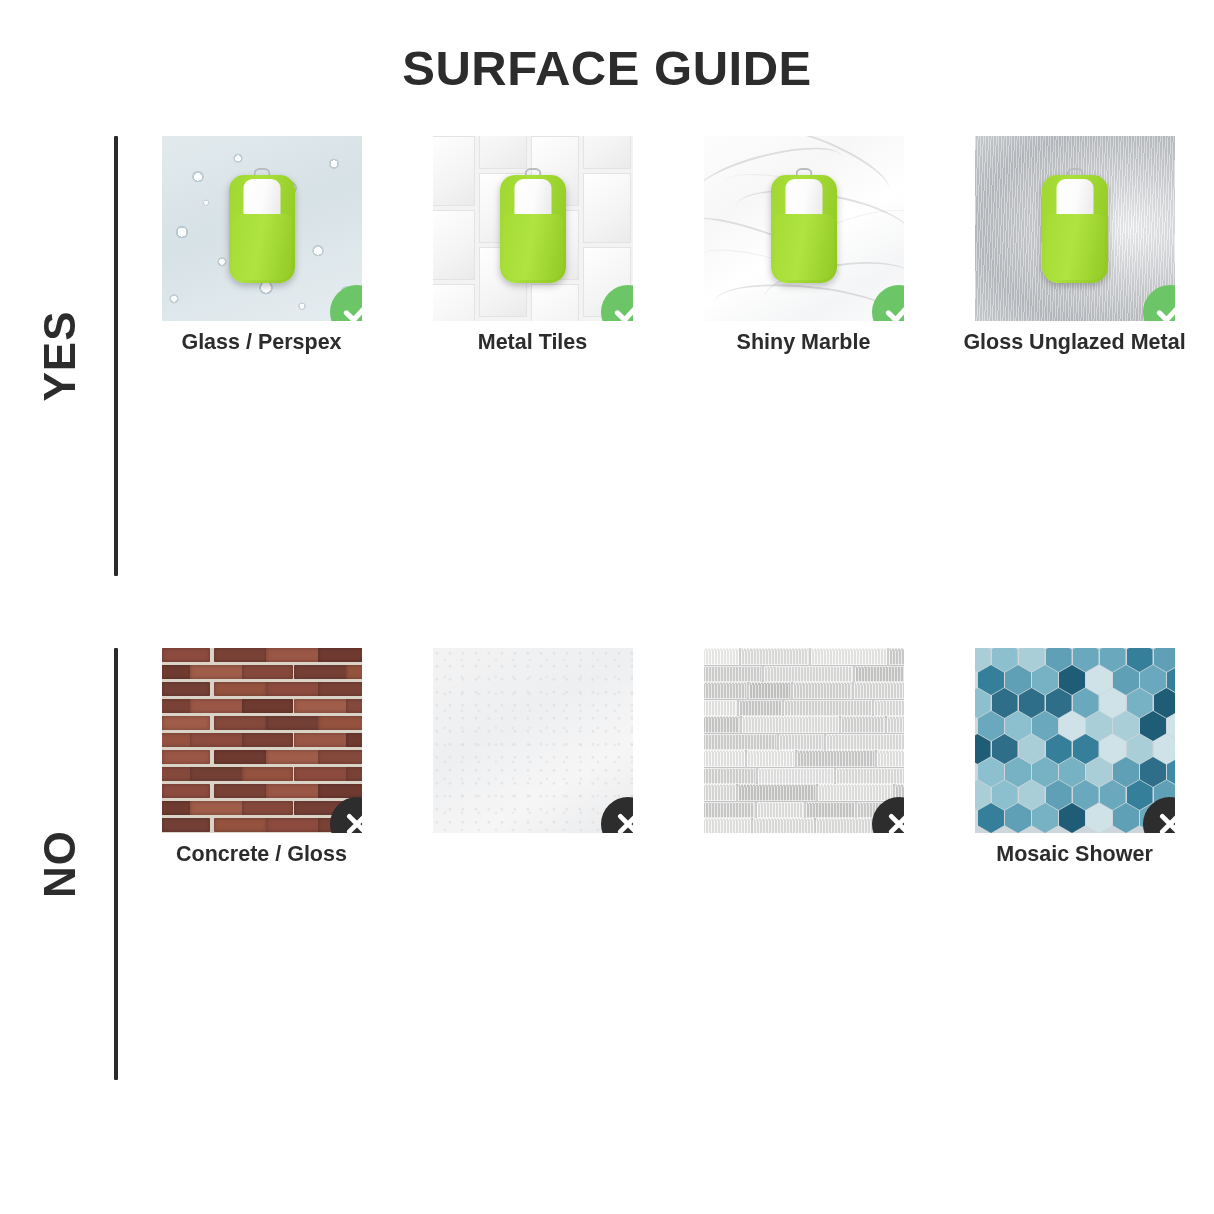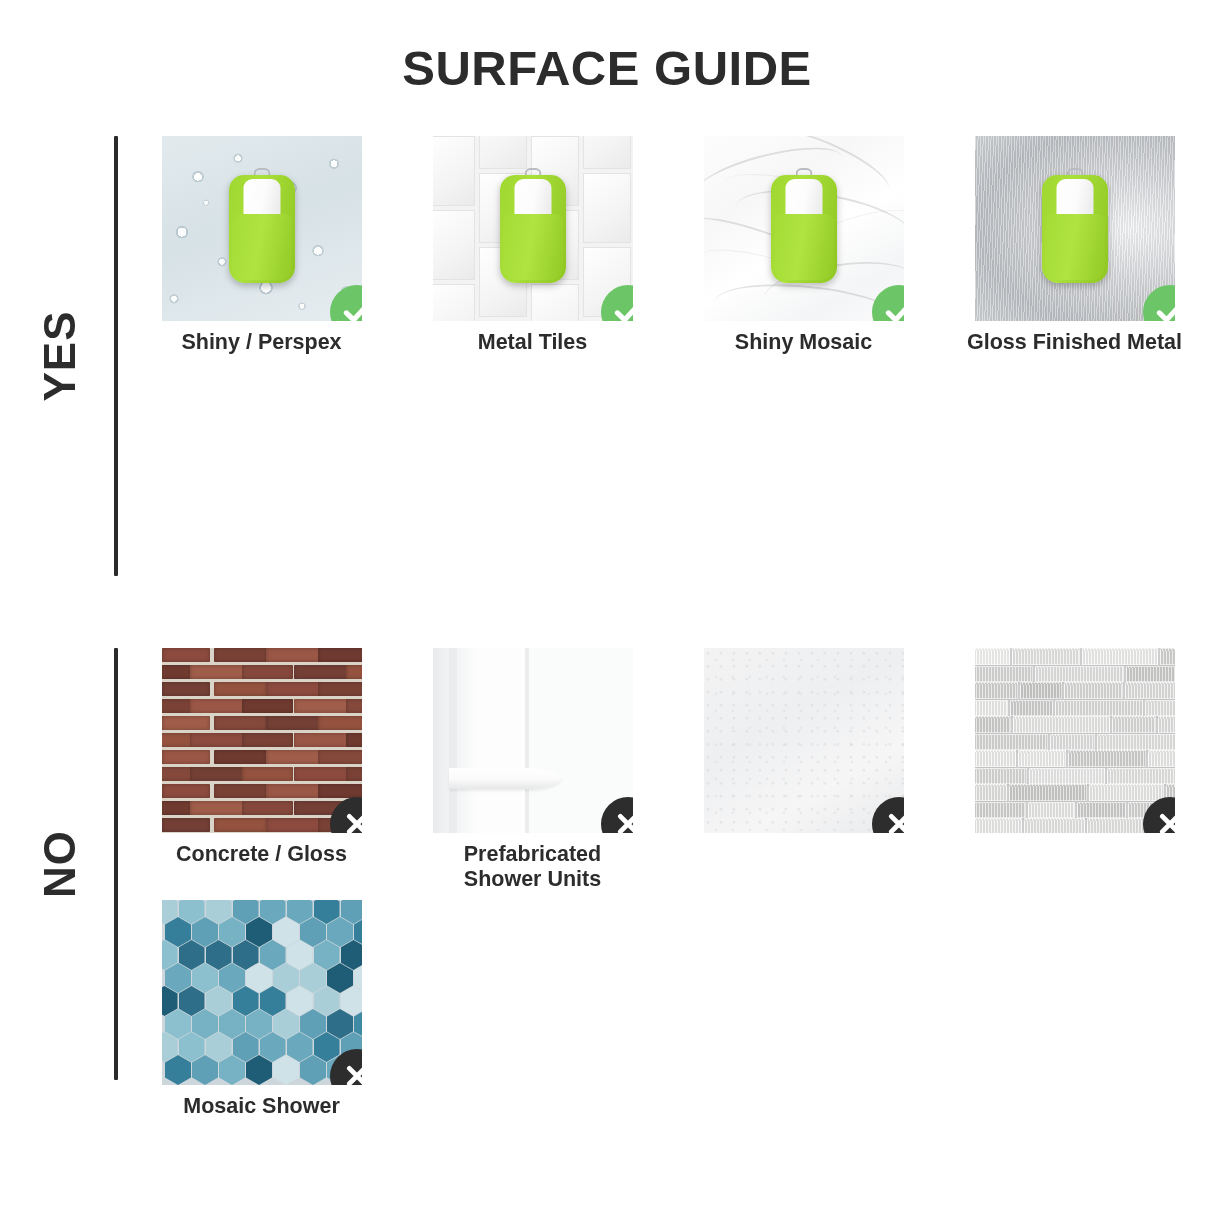--- a/index.html
+++ b/index.html
@@ -220,21 +220,21 @@
                 <div class="p-bottle"></div>
                 <div class="p-pocket"></div>
               </div>
             </div>
             <div class="badge yes">
               <svg viewBox="0 0 24 24" aria-hidden="true">
                 <path d="M4.5 12.6 L9.6 17.6 L19.6 6.6" fill="none" stroke="#ffffff" stroke-width="3.6" stroke-linecap="round" stroke-linejoin="round"></path>
               </svg>
             </div>
           </div>
-          <div class="caption">Shiny / Perspex</div>
+          <div class="caption">Glass / Perspex</div>
         </div>
         <div class="cell">
           <div class="thumb tx-shinytile">
             <div class="tl" style="left:-6px;top:0px;width:48px;height:70px;"></div>
             <div class="tl" style="left:-6px;top:74px;width:48px;height:70px;"></div>
             <div class="tl" style="left:-6px;top:148px;width:48px;height:70px;"></div>
             <div class="tl" style="left:46px;top:-37px;width:48px;height:70px;"></div>
             <div class="tl" style="left:46px;top:37px;width:48px;height:70px;"></div>
             <div class="tl" style="left:46px;top:111px;width:48px;height:70px;"></div>
             <div class="tl" style="left:98px;top:0px;width:48px;height:70px;"></div>
@@ -275,38 +275,38 @@
                 <div class="p-bottle"></div>
                 <div class="p-pocket"></div>
               </div>
             </div>
             <div class="badge yes">
               <svg viewBox="0 0 24 24" aria-hidden="true">
                 <path d="M4.5 12.6 L9.6 17.6 L19.6 6.6" fill="none" stroke="#ffffff" stroke-width="3.6" stroke-linecap="round" stroke-linejoin="round"></path>
               </svg>
             </div>
           </div>
-          <div class="caption">Shiny Mosaic</div>
+          <div class="caption">Shiny Marble</div>
         </div>
         <div class="cell">
           <div class="thumb tx-metal">
             <div class="product">
               <div class="p-hook"></div>
               <div class="p-body">
                 <div class="p-bottle"></div>
                 <div class="p-pocket"></div>
               </div>
             </div>
             <div class="badge yes">
               <svg viewBox="0 0 24 24" aria-hidden="true">
                 <path d="M4.5 12.6 L9.6 17.6 L19.6 6.6" fill="none" stroke="#ffffff" stroke-width="3.6" stroke-linecap="round" stroke-linejoin="round"></path>
               </svg>
             </div>
           </div>
-          <div class="caption">Gloss Finished Metal</div>
+          <div class="caption">Gloss Unglazed Metal</div>
         </div>
       </div>
   </div>
 
   <div class="section" id="no-section">
     <div class="axis-label" id="no-axis" style="height:432px;">
       <span>NO</span>
     </div>
     <div class="divider" id="no-divider"></div>
     <div class="grid" id="no-grid">
@@ -366,33 +366,20 @@
             <div class="bk" style="left:52px;top:170px;width:53px;height:14px;background:#94523f;box-shadow:inset 0 0 4px rgba(0,0,0,.28);"></div>
             <div class="bk" style="left:104px;top:170px;width:58px;height:14px;background:#8c4b3e;box-shadow:inset 0 0 4px rgba(0,0,0,.28);"></div>
             <div class="bk" style="left:156px;top:170px;width:49px;height:14px;background:#7a4236;box-shadow:inset 0 0 4px rgba(0,0,0,.28);"></div>
             <div class="badge no">
               <svg viewBox="0 0 24 24" aria-hidden="true">
                 <path d="M6.6 6.6 L17.4 17.4 M17.4 6.6 L6.6 17.4" fill="none" stroke="#ffffff" stroke-width="3.4" stroke-linecap="round"></path>
               </svg>
             </div>
           </div>
           <div class="caption">Concrete / Gloss</div>
-        </div>
-        <div class="cell">
-          <div class="thumb tx-prefab">
-            <div class="shade"></div>
-            <div class="ledge"></div>
-            <div class="badge no">
-              <svg viewBox="0 0 24 24" aria-hidden="true">
-                <path d="M6.6 6.6 L17.4 17.4 M17.4 6.6 L6.6 17.4" fill="none" stroke="#ffffff" stroke-width="3.4" stroke-linecap="round"></path>
-              </svg>
-            </div>
-          </div>
-          <div class="caption">Prefabricated
-Shower Units</div>
         </div>
         <div class="cell">
           <div class="thumb tx-drywall">
             <div class="badge no">
               <svg viewBox="0 0 24 24" aria-hidden="true">
                 <path d="M6.6 6.6 L17.4 17.4 M17.4 6.6 L6.6 17.4" fill="none" stroke="#ffffff" stroke-width="3.4" stroke-linecap="round"></path>
               </svg>
             </div>
           </div>
         </div>

